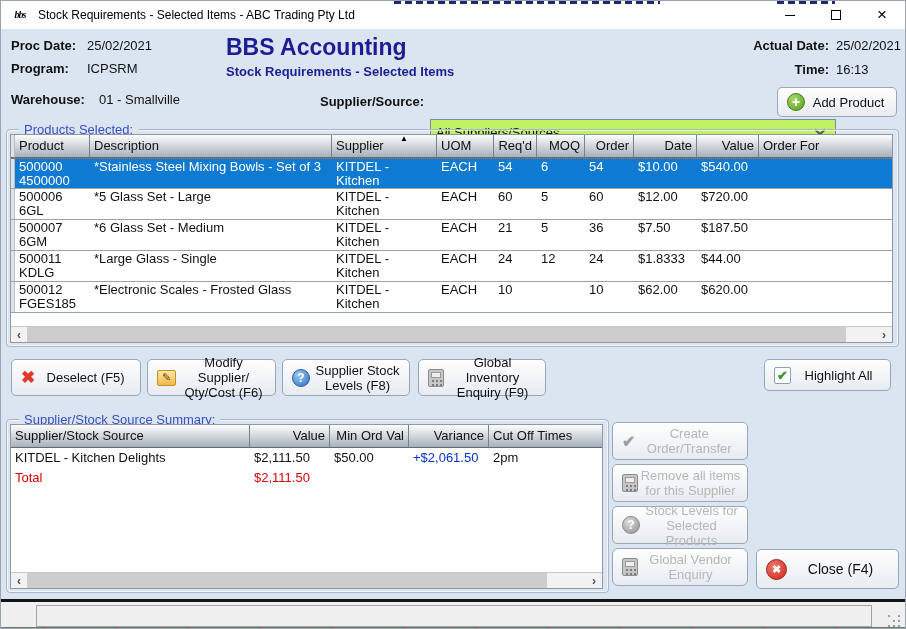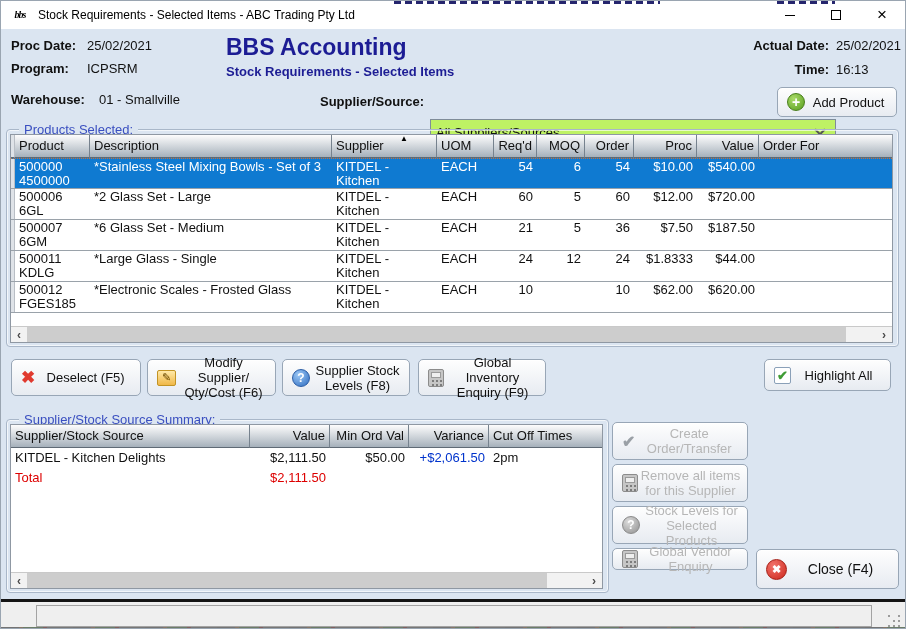--- a/index.html
+++ b/index.html
@@ -49,21 +49,21 @@
   .btn.disabled{color:#b6b6b6;}
   #btn-add{left:776px;top:86px;width:120px;height:30px;}
   #btn-deselect{left:10px;top:358px;width:130px;height:37px;}
   #btn-modify{left:146px;top:358px;width:129px;height:37px;}
   #btn-sstock{left:281px;top:358px;width:128px;height:37px;}
   #btn-ginv{left:417px;top:358px;width:128px;height:37px;}
   #btn-highlight{left:763px;top:358px;width:127px;height:32px;}
   #btn-create{left:611px;top:421px;width:136px;height:38px;}
   #btn-remove{left:611px;top:463px;width:136px;height:38px;}
   #btn-stklvl{left:611px;top:505px;width:136px;height:38px;}
-  #btn-gvendor{left:611px;top:547px;width:136px;height:22px;}
+  #btn-gvendor{left:611px;top:547px;width:136px;height:38px;border-radius:6px;}
   #btn-close{left:755px;top:548px;width:143px;height:40px;font-size:14px;}
   
   .g-redx{color:#e03a2f;font-size:17px;font-weight:bold;}
   .g-pencil{width:19px;height:16px;background:linear-gradient(#ffe9a8,#f0b848);border:1px solid #c29324;border-radius:2px;color:#6b4a00;font-size:11px;display:flex;align-items:center;justify-content:center;}
   .g-qblue{width:18px;height:18px;border-radius:50%;background:radial-gradient(circle at 35% 30%,#9cc8f5,#2e6cc0);border:1px solid #2a5da6;color:#fff;font-size:12px;font-weight:bold;display:flex;align-items:center;justify-content:center;}
   .g-qgray{width:18px;height:18px;border-radius:50%;background:radial-gradient(circle at 35% 30%,#dcdcdc,#909090);border:1px solid #8a8a8a;color:#fff;font-size:12px;font-weight:bold;display:flex;align-items:center;justify-content:center;}
   .g-calc{width:16px;height:18px;background:#c6c6c6;border:1px solid #8c8c8c;border-radius:2px;position:relative;}
   .g-calc::before{content:"";position:absolute;left:2px;top:2px;right:2px;height:4px;background:#efefef;border:1px solid #9a9a9a;}
   .g-calc::after{content:"";position:absolute;left:3px;top:10px;width:2px;height:2px;background:#7c7c7c;box-shadow:4px 0 #7c7c7c,8px 0 #7c7c7c,0 4px #7c7c7c,4px 4px #7c7c7c,8px 4px #7c7c7c;}
   .g-chk{width:17px;height:17px;background:#fff;border:1px solid #8aa0b8;border-radius:2px;color:#3f9c35;font-size:13px;font-weight:bold;display:flex;align-items:center;justify-content:center;}
@@ -82,21 +82,21 @@
   .hc.num{text-align:right;}
   .hc-sup{position:relative;}
   .sort{position:absolute;top:-1px;right:28px;font-size:8px;color:#000;}
   .tbody{flex:1 1 auto;overflow:hidden;background:#fff;}
   .pgrid{grid-template-columns:4px 75px 242px 105px 57px 43px 48px 49px 63px 62px 1fr;}
   .sgrid{grid-template-columns:239px 80px 79px 80px 1fr;}
   .prow{display:grid;grid-template-columns:4px 75px 242px 105px 57px 43px 48px 49px 63px 62px 1fr;height:31px;border-bottom:1px solid #9aa2aa;background:#fff;}
   .srow{display:grid;grid-template-columns:239px 80px 79px 80px 1fr;height:20px;background:#fff;}
   .cell{padding:1px 4px;line-height:14px;overflow:hidden;white-space:nowrap;}
   .cell.ml{white-space:pre-line;}
-  .cell.num{text-align:right;}
+  .cell.num{text-align:left;}
   .prow.selected{background:#0f7ad1;color:#fff;border-top:1px dotted #c87137;}
   .srow .cell{line-height:18px;}
   .srow .c-var{color:#0033cc;}
   .srow.total .cell{color:#dd0000;}
   .selstrip{background:#dfe3e8;border-right:1px solid #b9bec5;padding:0;}
   
   .hscroll{flex:0 0 16px;display:flex;align-items:stretch;background:#f2f2f2;border-top:1px solid #c9c9c9;}
   .sarrow{flex:0 0 16px;display:flex;align-items:center;justify-content:center;font-size:12px;font-weight:bold;color:#4a4a4a;background:#f2f2f2;}
   .sthumb{background:#cdcdcd;}
   .strack{flex:1;}
@@ -175,21 +175,21 @@
     <div class="tbl">
       <div class="thead pgrid">
         <div class="hc selstrip"></div>
         <div class="hc">Product</div>
         <div class="hc">Description</div>
         <div class="hc hc-sup"><span>Supplier</span><span class="sort">▲</span></div>
         <div class="hc">UOM</div>
         <div class="hc num">Req'd</div>
         <div class="hc num">MOQ</div>
         <div class="hc num">Order</div>
-        <div class="hc num">Proc</div>
+        <div class="hc num">Date</div>
         <div class="hc num">Value</div>
         <div class="hc" style="border-right:none;">Order For</div>
       </div>
       <div class="tbody">
 
       <div class="prow selected">
             <div class="cell selstrip"></div>
             <div class="cell ml">500000
 4500000</div>
             <div class="cell">*Stainless Steel Mixing Bowls - Set of 3</div>
@@ -200,21 +200,21 @@
             <div class="cell num">6</div>
             <div class="cell num">54</div>
             <div class="cell num">$10.00</div>
             <div class="cell num">$540.00</div>
             <div class="cell"></div>
           </div>
           <div class="prow">
             <div class="cell selstrip"></div>
             <div class="cell ml">500006
 6GL</div>
-            <div class="cell">*2 Glass Set - Large</div>
+            <div class="cell">*5 Glass Set - Large</div>
             <div class="cell ml">KITDEL - Kitchen
 Delights</div>
             <div class="cell">EACH</div>
             <div class="cell num">60</div>
             <div class="cell num">5</div>
             <div class="cell num">60</div>
             <div class="cell num">$12.00</div>
             <div class="cell num">$720.00</div>
             <div class="cell"></div>
           </div>

